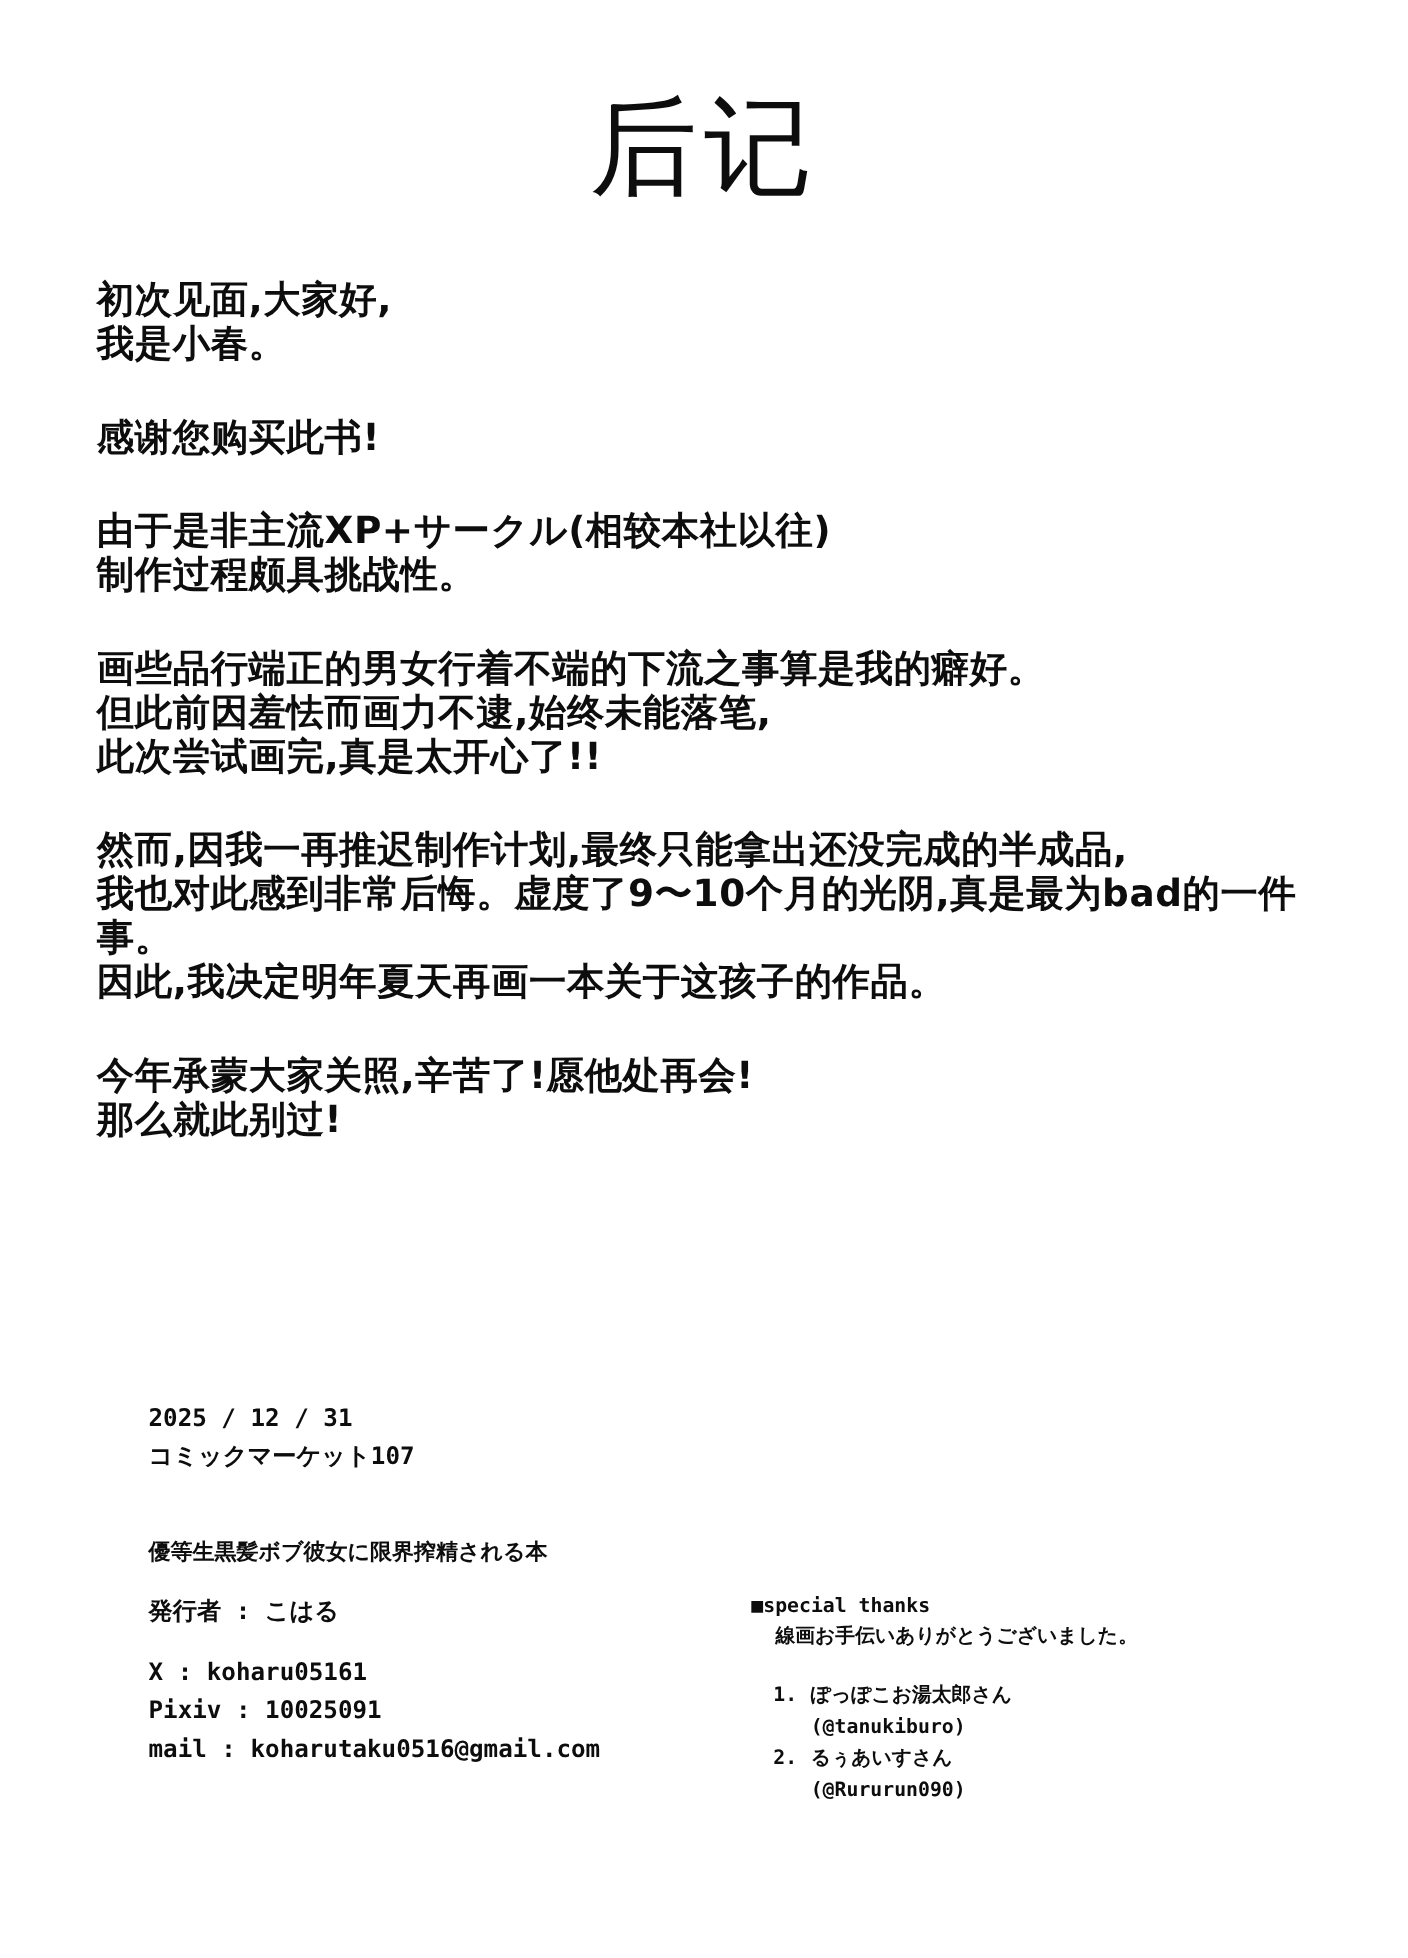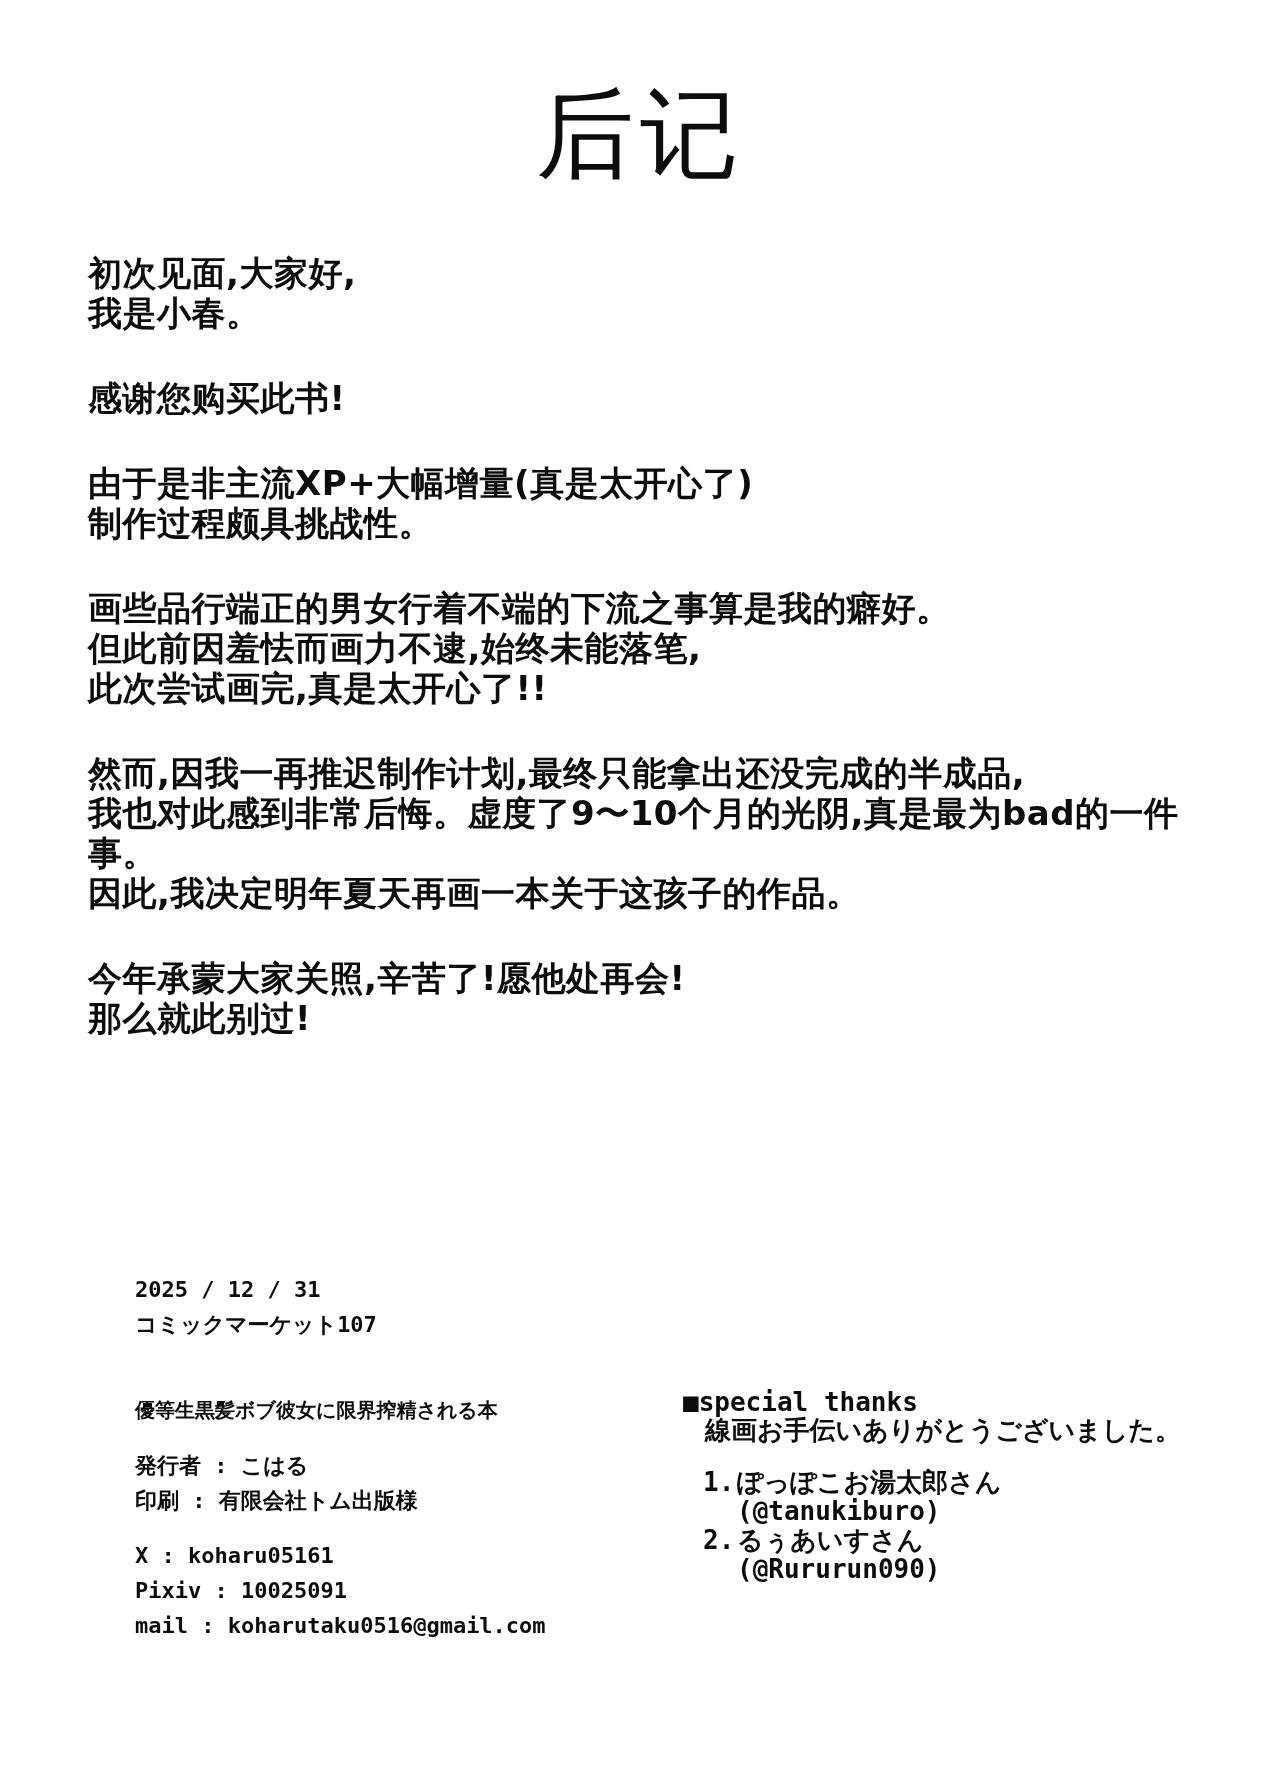--- a/index.html
+++ b/index.html
@@ -54,22 +54,22 @@
     font-size: 20px;
     margin-top: 53px;
     line-height: 30px;
     font-family: "DejaVu Sans", sans-serif;
   }
   .colophon .credits { margin-top: 23px; }
   .colophon .contacts { margin-top: 20px; }
   .thanks {
     position: absolute;
     left: 683px;
-    top: 1388px;
-    font-size: 26px;
+    top: 1446px;
+    font-size: 18px;
     font-weight: 700;
     line-height: 28px;
     font-family: "DejaVu Sans Mono", "DejaVu Sans", monospace, sans-serif;
   }
   .thanks .subheading { margin-left: 22px; }
   .thanks .list { margin-top: 24px; padding-left: 20px; }
   .thanks .entry-row { display: flex; line-height: 29px; }
   .thanks .entry-num { width: 34px; flex: 0 0 34px; }
   .thanks .entry-handle { margin-left: 34px; line-height: 29px; }
 </style>
@@ -82,21 +82,21 @@
 
   <div class="body-text">
     <div class="para">
       <div>初次见面,大家好,</div>
       <div>我是小春。</div>
     </div>
     <div class="para">
       <div>感谢您购买此书!</div>
     </div>
     <div class="para">
-      <div>由于是非主流XP+大幅增量(真是太开心了)</div>
+      <div>由于是非主流XP+サークル(相较本社以往)</div>
       <div>制作过程颇具挑战性。</div>
     </div>
     <div class="para">
       <div>画些品行端正的男女行着不端的下流之事算是我的癖好。</div>
       <div>但此前因羞怯而画力不逮,始终未能落笔,</div>
       <div>此次尝试画完,真是太开心了!!</div>
     </div>
     <div class="para">
       <div>然而,因我一再推迟制作计划,最终只能拿出还没完成的半成品,</div>
       <div>我也对此感到非常后悔。虚度了9〜10个月的光阴,真是最为bad的一件事。</div>
@@ -109,21 +109,20 @@
   </div>
 
   <div class="colophon">
     <div class="group">
       <div>2025 / 12 / 31</div>
       <div>コミックマーケット107</div>
     </div>
     <div class="book-title">優等生黒髪ボブ彼女に限界搾精される本</div>
     <div class="group credits">
       <div>発行者 : こはる</div>
-      <div>印刷 : 有限会社トム出版様</div>
     </div>
     <div class="group contacts">
       <div>X : koharu05161</div>
       <div>Pixiv : 10025091</div>
       <div>mail : koharutaku0516@gmail.com</div>
     </div>
   </div>
 
   <div class="thanks">
     <div>■special thanks</div>

